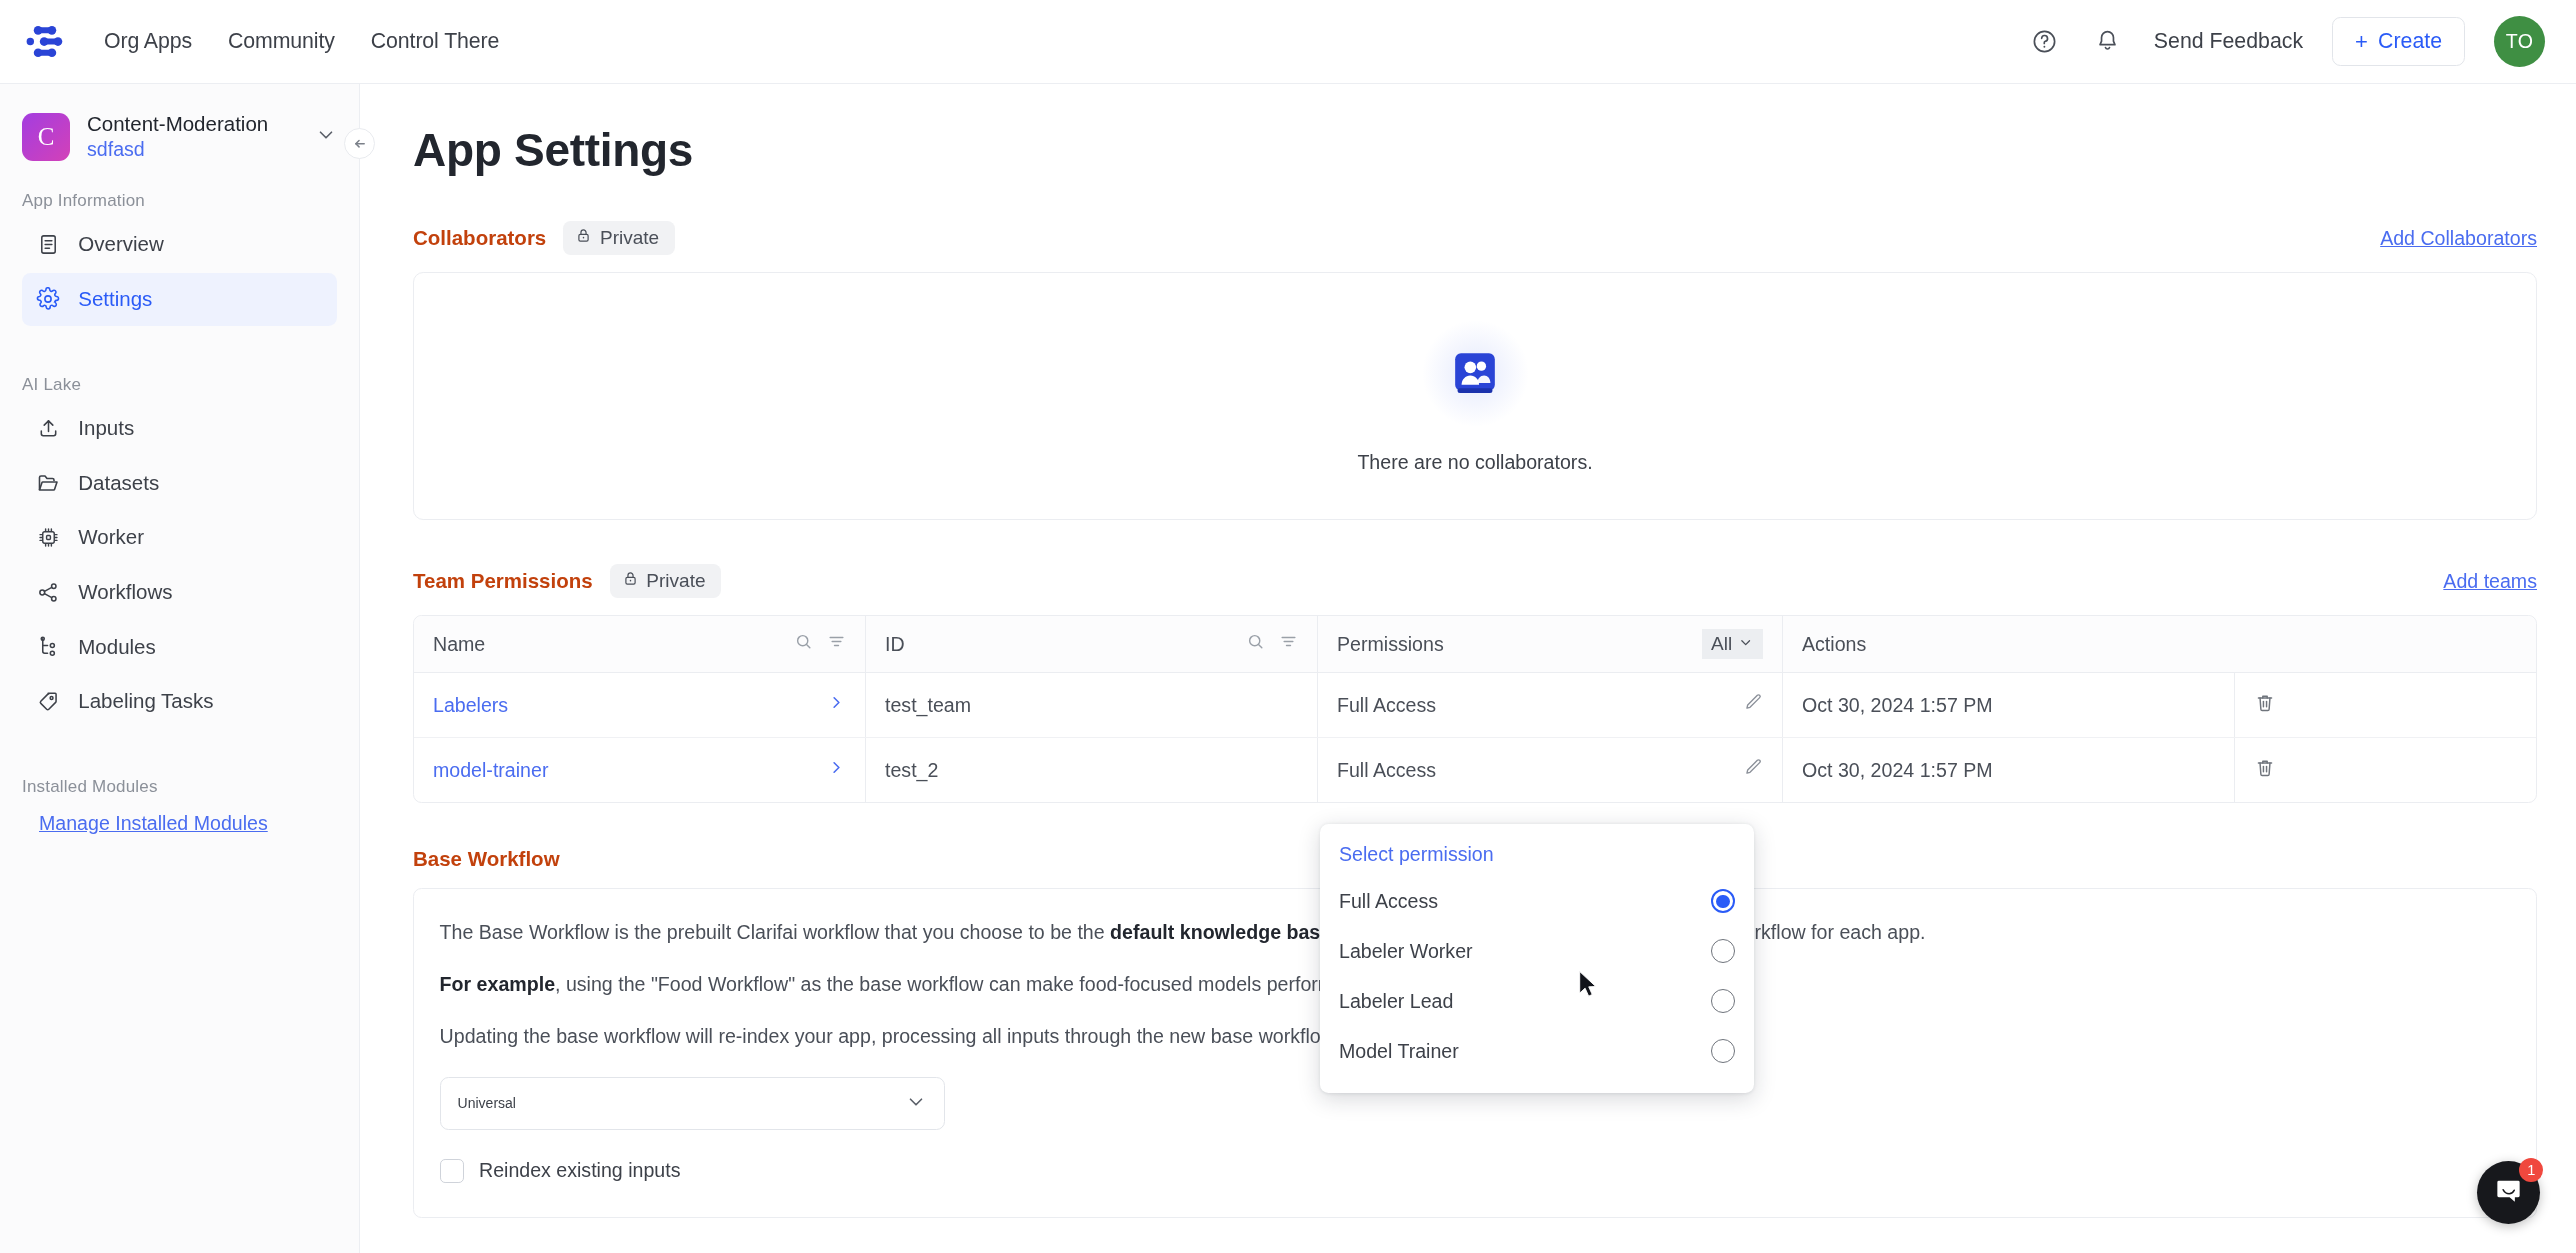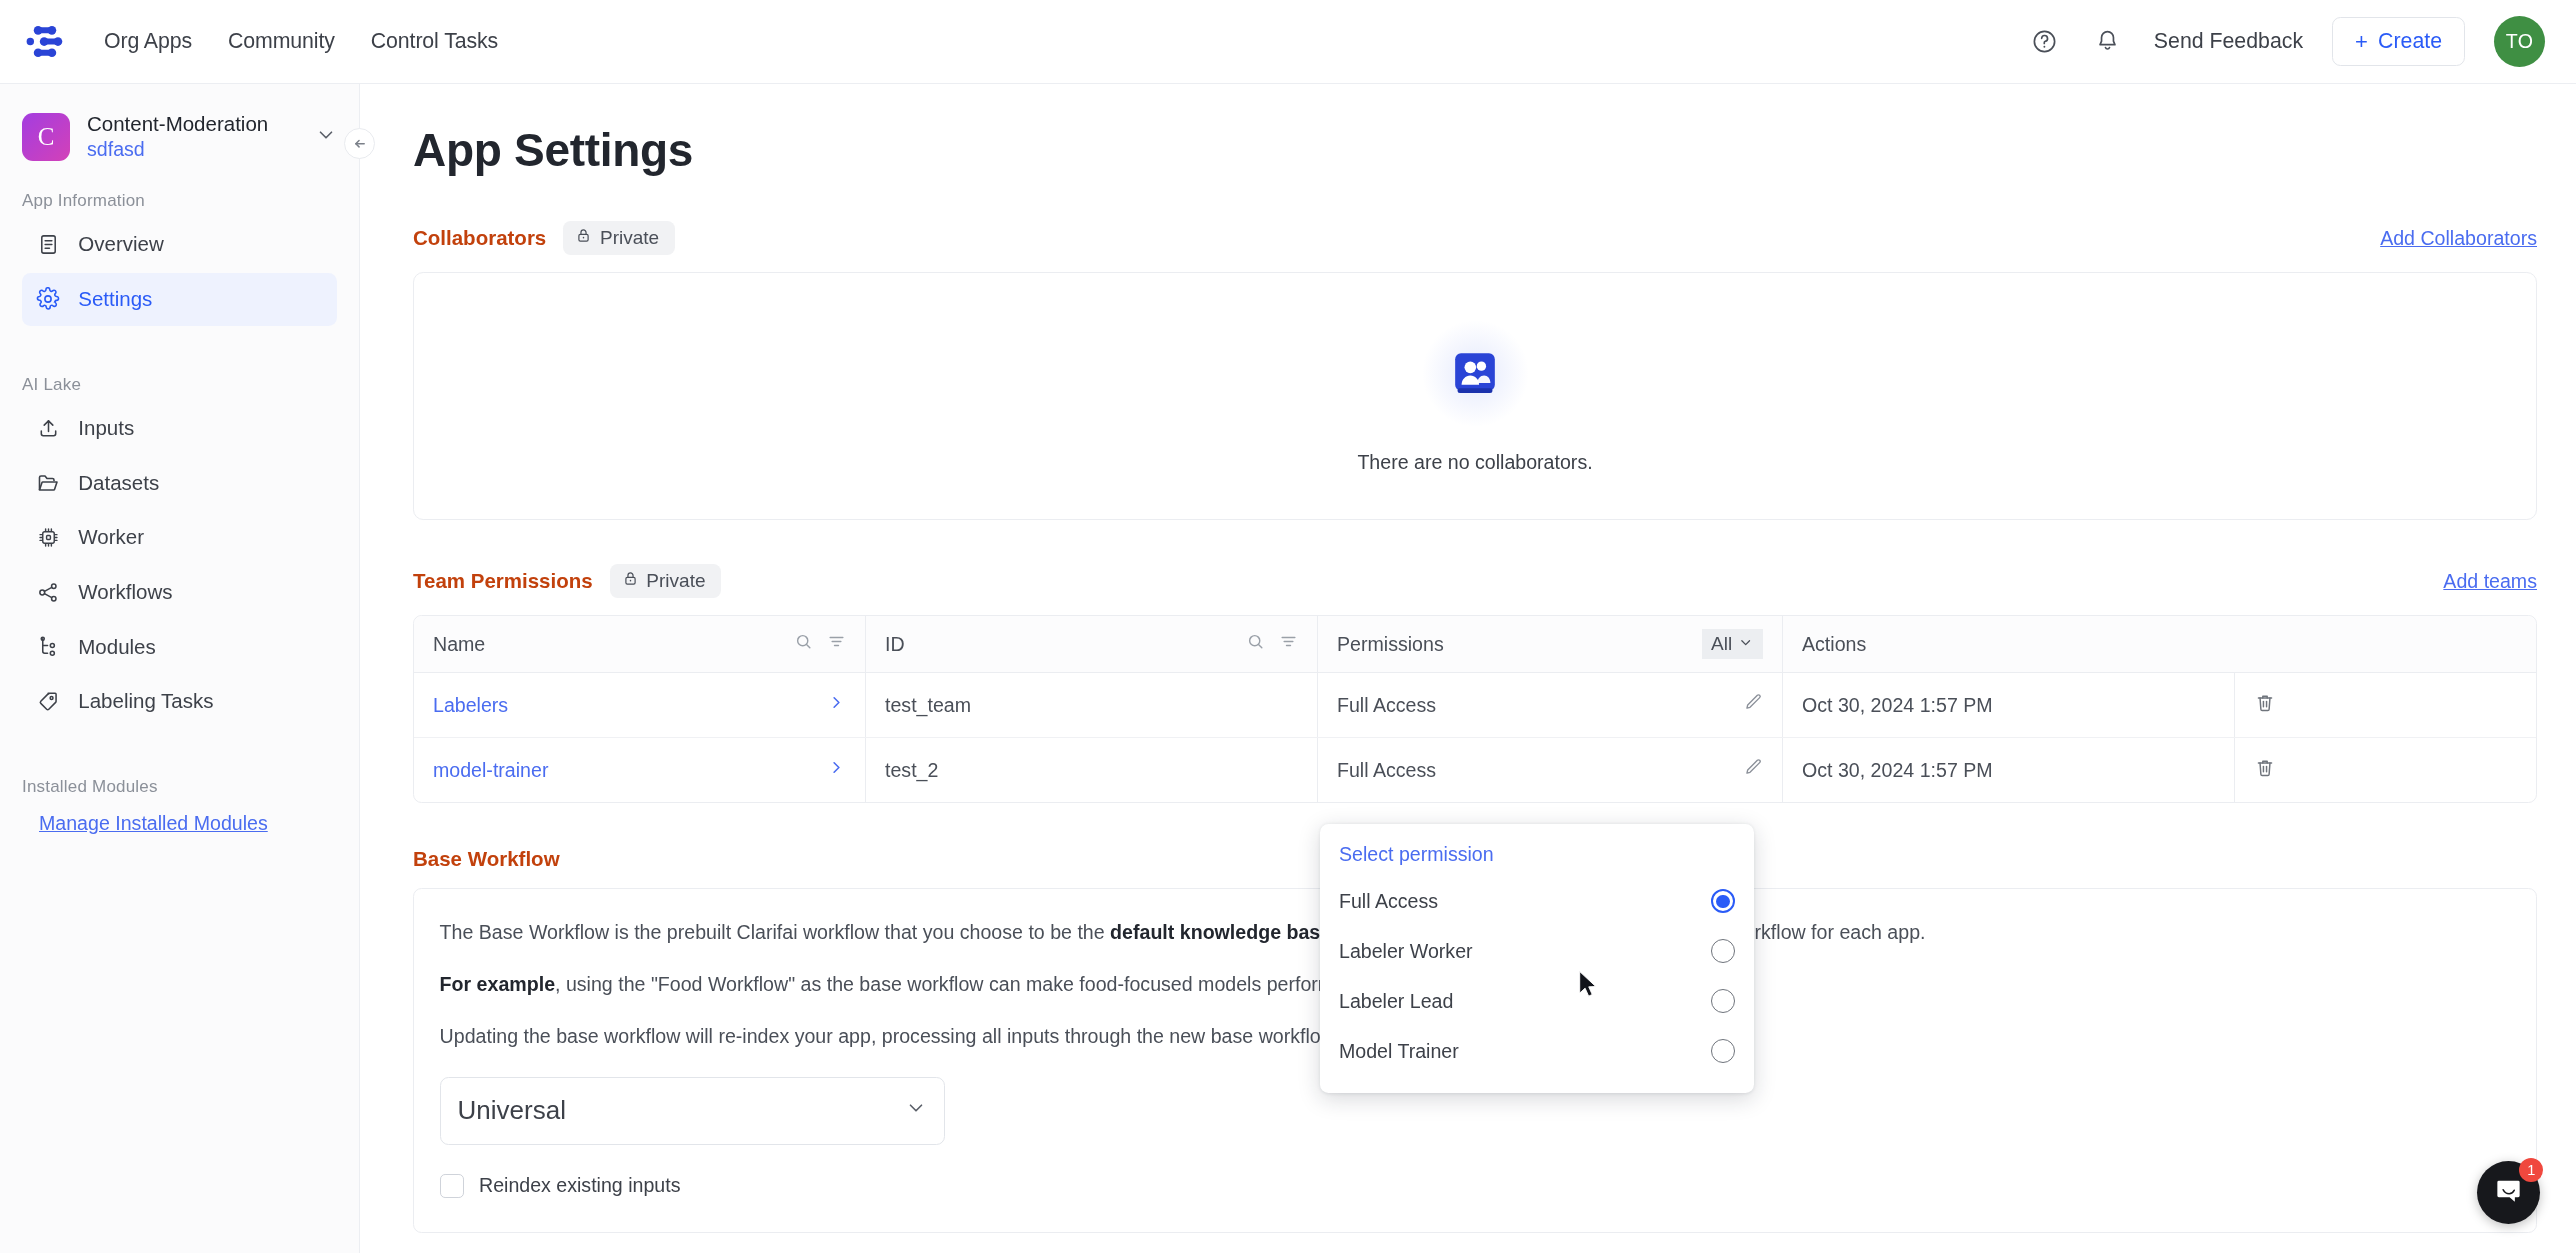--- a/index.html
+++ b/index.html
@@ -170,23 +170,23 @@
 
   
   .bw-card {
     margin-top:17px; border:0.9px solid #ebedf1; border-radius:8.5px;
     padding: 29px 25.6px 34px 25.6px; background:#fff;
   }
   .bw-p { font-size:19.6px; color:#4a4f58; line-height:1.52; margin-bottom:22px; }
   .bw-p:last-of-type { margin-bottom:25.6px; }
   .bw-p b { color:#22262e; }
   .select {
-    width:505px; height:68px; border:0.9px solid #e2e5ea; border-radius:8.5px;
+    width:505px; height:53px; border:0.9px solid #e2e5ea; border-radius:8.5px;
     display:flex; align-items:center; padding: 0 17px;
-    font-size:26px; color:#3d4149; cursor:pointer; background:#fff;
+    font-size:14px; color:#3d4149; cursor:pointer; background:#fff;
   }
   .select .chev { margin-left:auto; color:#5a5f68; }
   .check-row { display:flex; align-items:center; gap:15.4px; margin-top:29px; }
   .cbox { width:24px;height:24px;border:0.9px solid #cfd3da; border-radius:5.1px; cursor:pointer; background:#fff;}
   .check-lbl { font-size:19.6px; color:#3d4149; }
 
   
   .chat {
     position:absolute; right:36px; bottom:29px;
     width:63px;height:63px;border-radius:50%;
@@ -219,21 +219,21 @@
           <circle cx="5" cy="21.5" r="4.3"></circle>
           <rect x="13" y="31" width="18" height="7" rx="3.5"></rect>
           <circle cx="14" cy="34.5" r="5"></circle>
             <circle cx="30" cy="34.5" r="5"></circle>
         </g>
       </svg>
     </div>
     <nav class="topnav">
       <a>Org Apps</a>
       <a>Community</a>
-      <a>Control Tasks</a>
+      <a>Control There</a>
     </nav>
     <div class="top-right">
       <div class="icon-btn">
         <svg width="27" height="27" viewBox="0 0 24 24" fill="none" stroke="#4a4f58" stroke-width="1.5">
           <circle cx="12" cy="12" r="9"></circle>
           <path d="M9.5 9.2a2.6 2.6 0 1 1 3.2 2.6c-.6.2-.9.7-.9 1.4v.5" stroke-linecap="round"></path>
           <circle cx="11.9" cy="16.6" r="0.85" fill="#4a4f58" stroke="none"></circle>
         </svg>
       </div>
       <div class="icon-btn">

